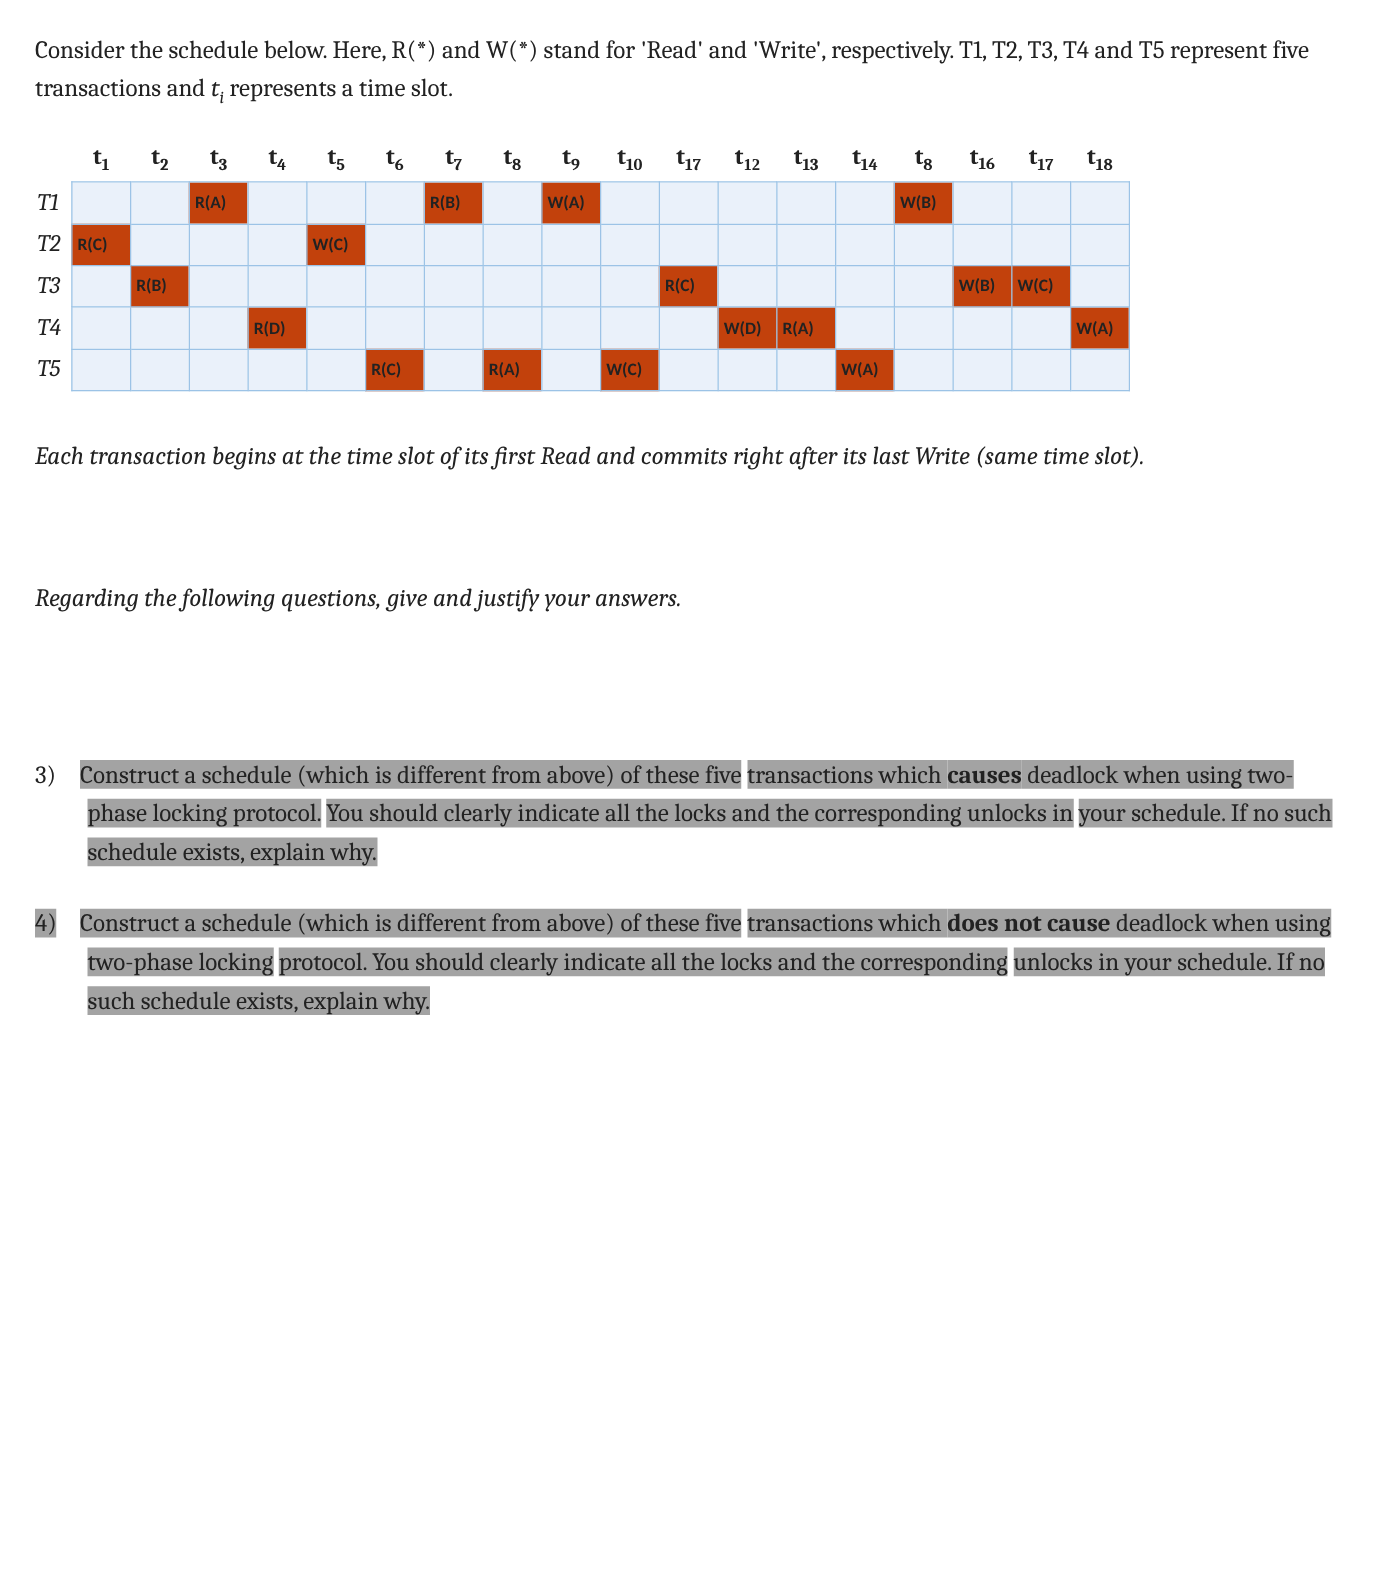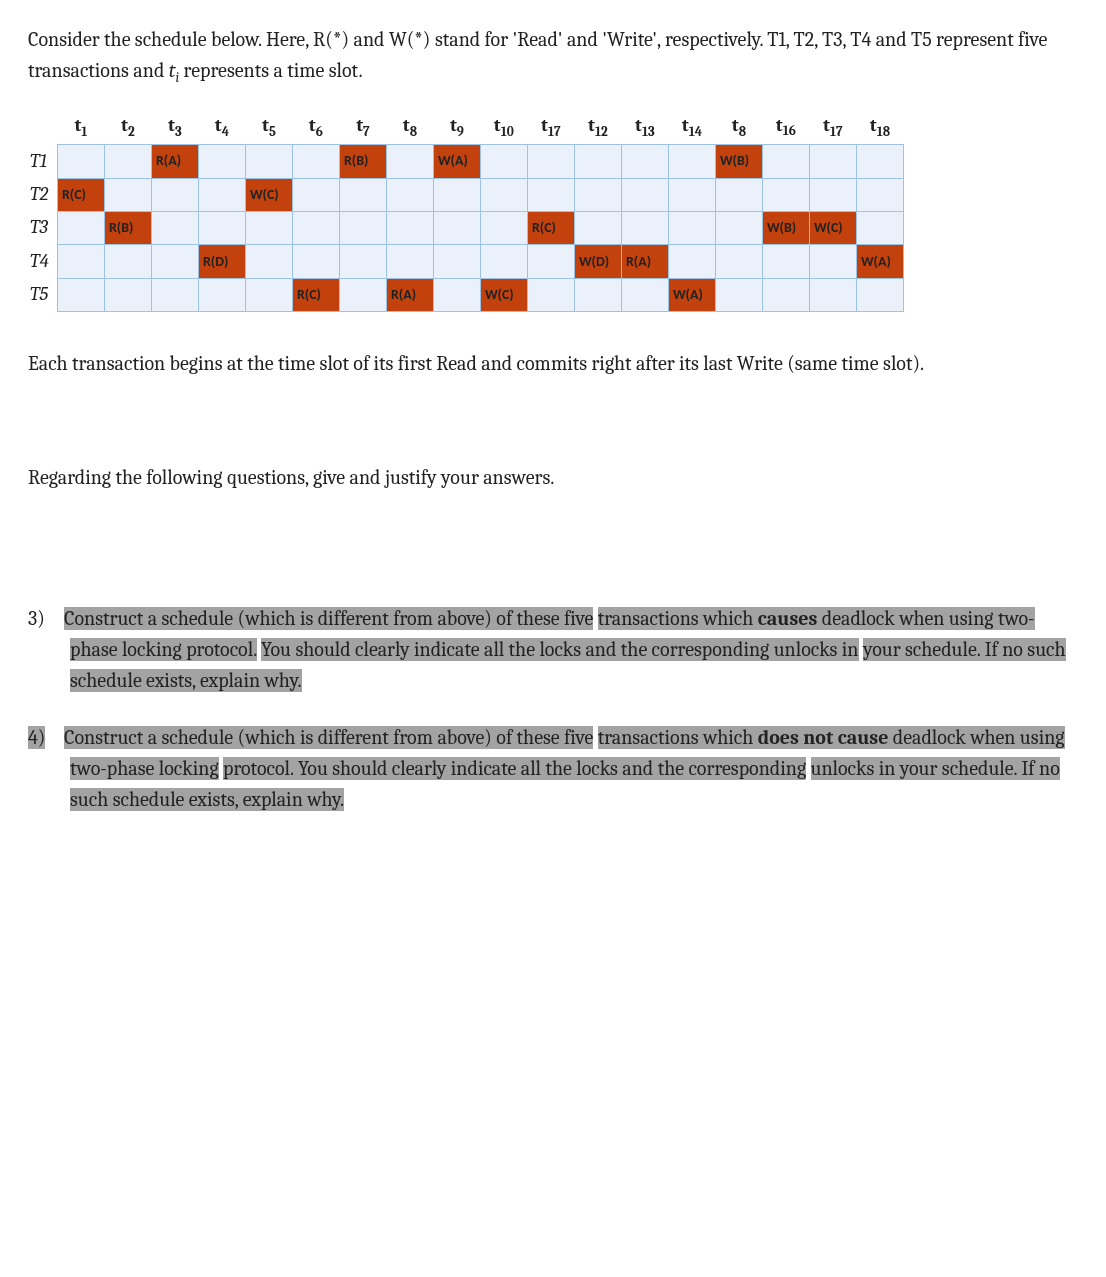--- a/index.html
+++ b/index.html
@@ -45,21 +45,21 @@
     font-family: Calibri, Arial, sans-serif;
     font-size: 14px;
     font-weight: bold;
     padding: 4px 4px;
     text-align: left;
     min-width: 38px;
     height: 20px;
   }
   table.schedule td.cell.filled { background: #c2410c; }
 
-  .para { margin: 18px 0 24px 0; }
+  .para { margin: 18px 0 24px 0; font-style: italic; }
 
   ol.questions {
     list-style: none;
     padding: 0;
     margin: 110px 0 0 0;
   }
   ol.questions li {
     margin-bottom: 26px;
     padding-left: 42px;
     text-indent: -42px;
@@ -80,21 +80,21 @@
         <th>t<span class="sub" style="font-style:normal;">2</span></th>
         <th>t<span class="sub" style="font-style:normal;">3</span></th>
         <th>t<span class="sub" style="font-style:normal;">4</span></th>
         <th>t<span class="sub" style="font-style:normal;">5</span></th>
         <th>t<span class="sub" style="font-style:normal;">6</span></th>
         <th>t<span class="sub" style="font-style:normal;">7</span></th>
         <th>t<span class="sub" style="font-style:normal;">8</span></th>
         <th>t<span class="sub" style="font-style:normal;">9</span></th>
         <th>t<span class="sub" style="font-style:normal;">10</span></th>
         <th>t<span class="sub" style="font-style:normal;">17</span></th>
-        <th>t<span class="sub" style="font-style:normal;">12</span></th>
+        <th>t<span class="sub" style="font-style:normal;font-family:Liberation Serif, serif;">12</span></th>
         <th>t<span class="sub" style="font-style:normal;">13</span></th>
         <th>t<span class="sub" style="font-style:normal;">14</span></th>
         <th>t<span class="sub" style="font-style:normal;">8</span></th>
         <th>t<span class="sub" style="font-style:normal;margin-top:16px;">16</span></th>
         <th>t<span class="sub" style="font-style:normal;">17</span></th>
         <th>t<span class="sub" style="font-style:normal;">18</span></th>
       </tr>
     </thead>
   <tbody>
       <tr>

